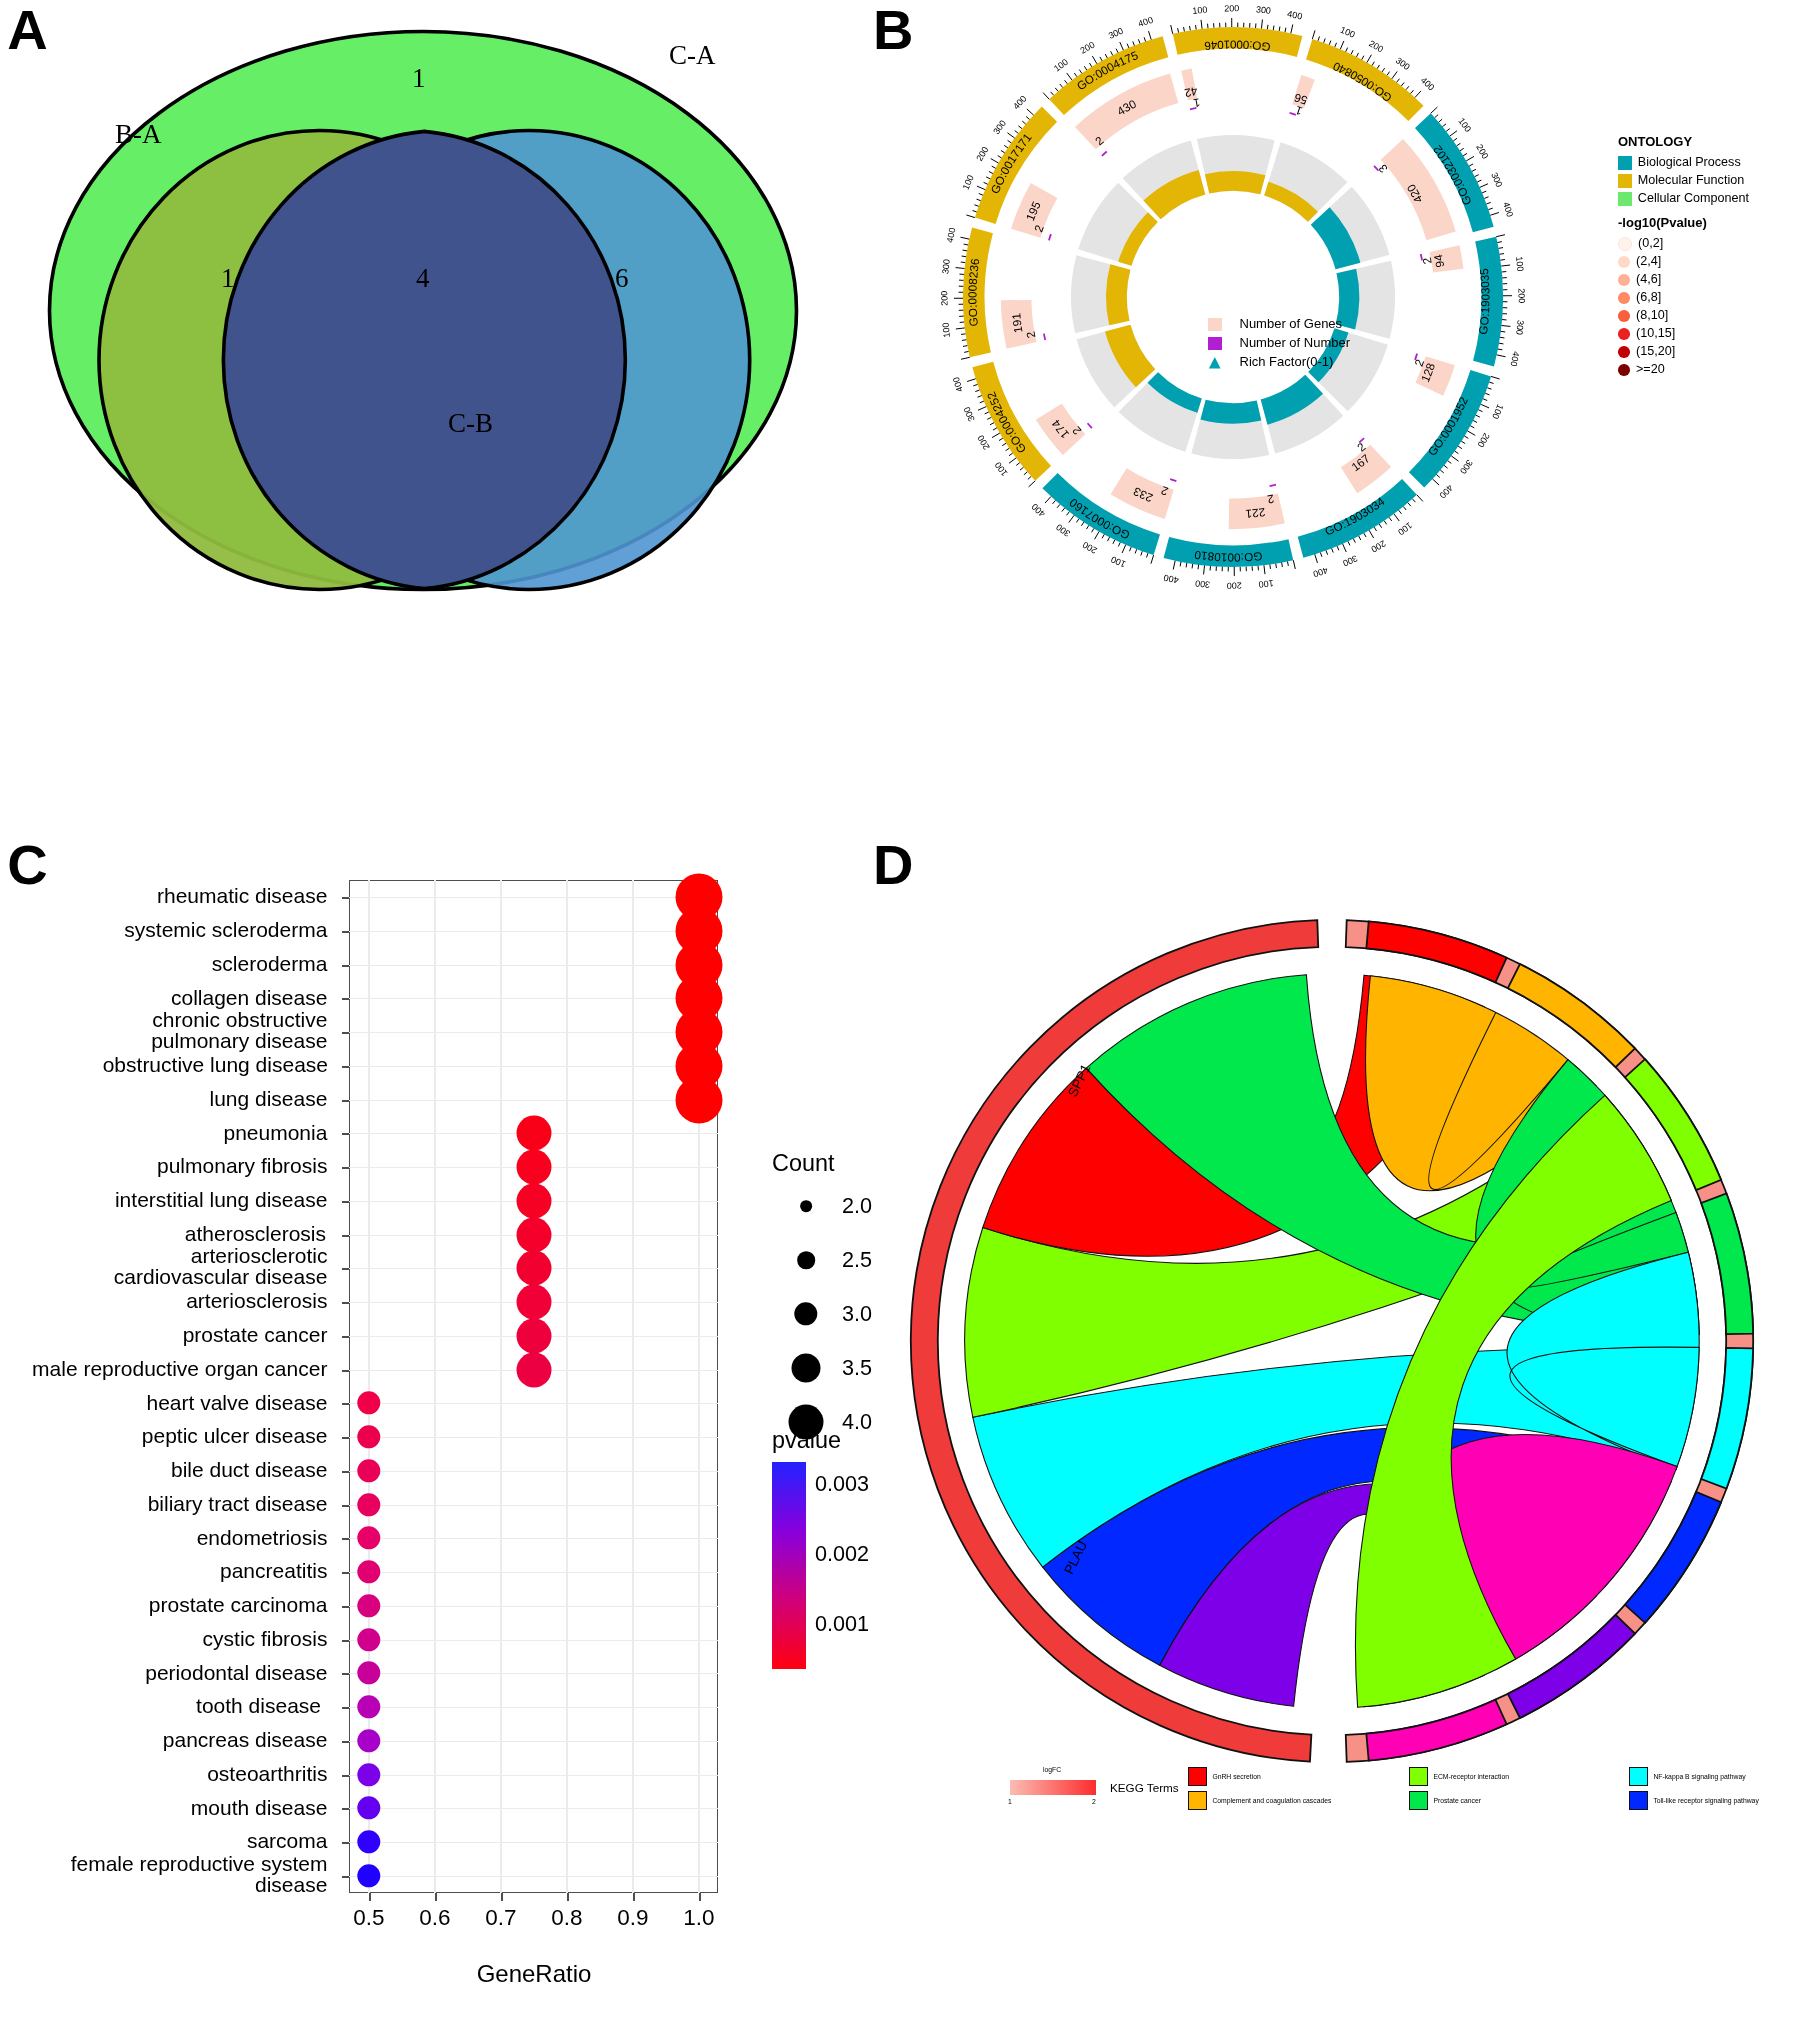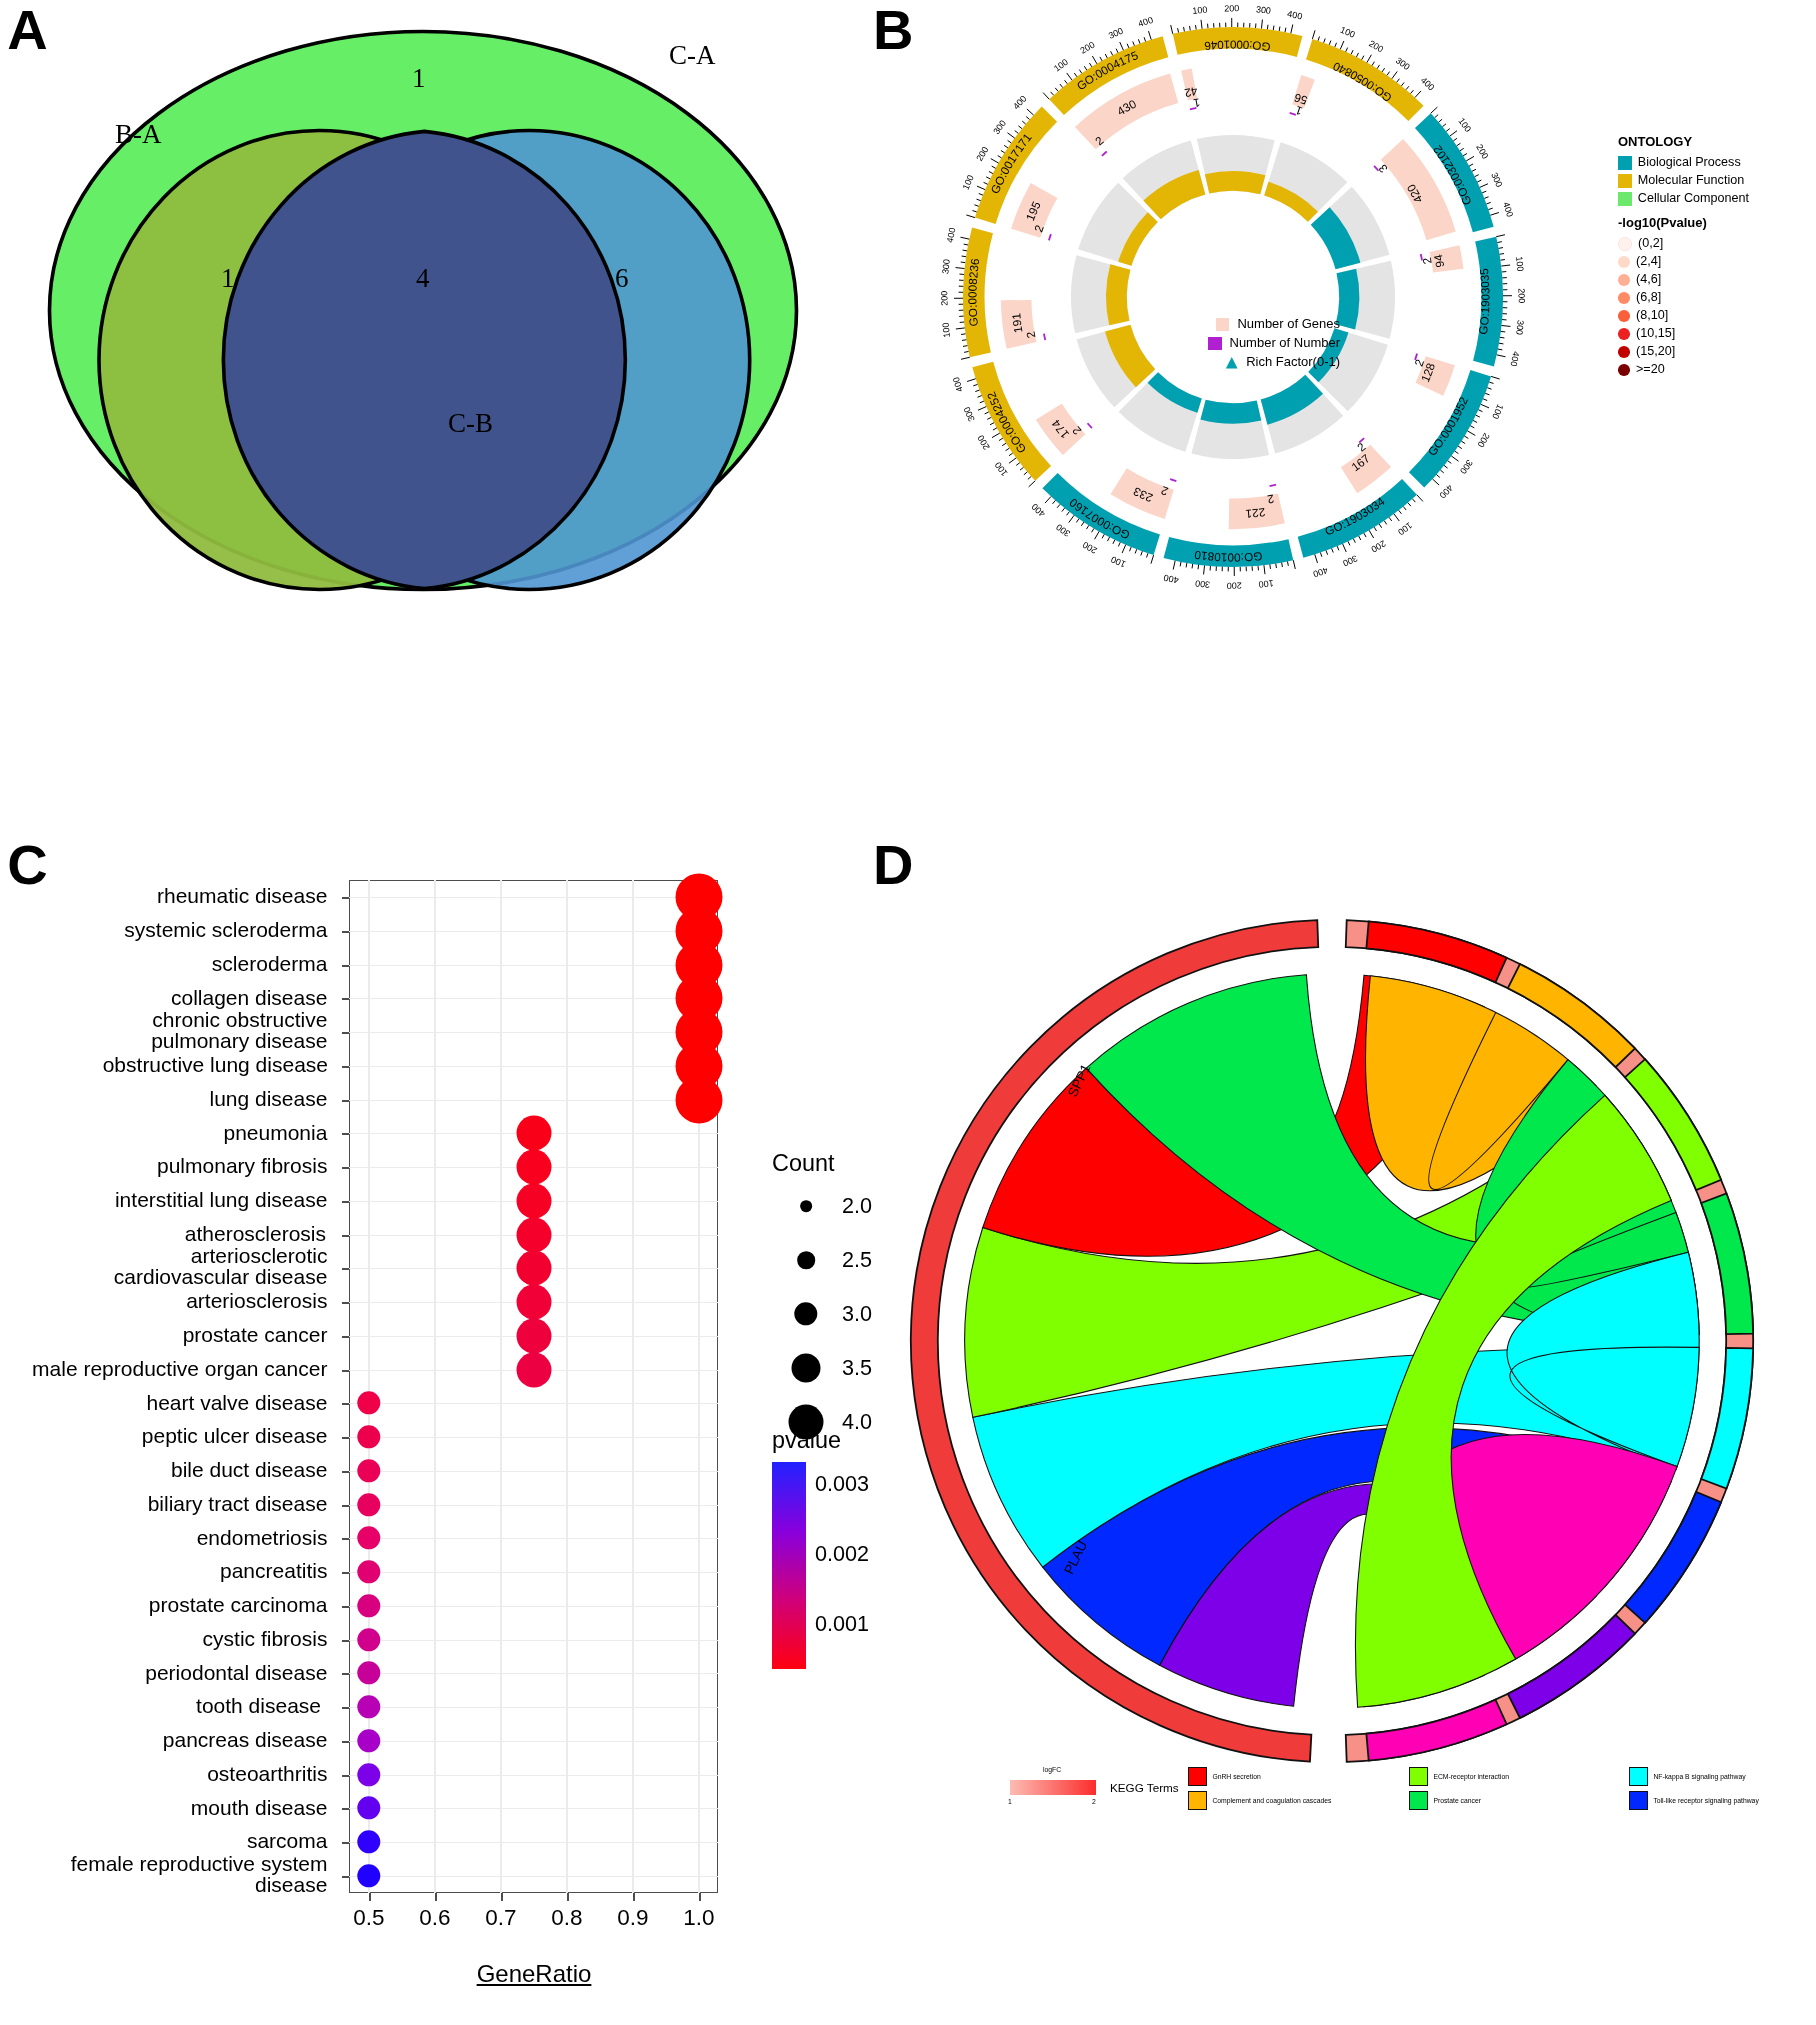--- a/index.html
+++ b/index.html
@@ -17,32 +17,32 @@
 
   
   #panelB{left:855px;top:0;width:961px;height:594px;}
   #panelB .plabel{left:18px;top:1.8px;position:absolute;}
   .b-legend{position:absolute;font-size:12.6px;line-height:1.42;}
   .b-legend .ltitle{font-weight:bold;font-size:13px;margin-bottom:2.7px;}
   .b-row{display:flex;align-items:center;gap:6.3px;height:18px;}
   .b-sw{width:13.5px;height:13.5px;display:inline-block;border:0;}
   .b-dot{width:11.7px;height:11.7px;border-radius:50%;display:inline-block;}
   .c-legend{position:absolute;font-size:13px;line-height:1.45;}
-  .c-row{display:flex;align-items:center;gap:8px;height:19px;justify-content:flex-end;}
+  .c-row{display:flex;align-items:center;gap:18px;height:19px;}
 
   
   #panelC{left:0;top:837px;width:900px;height:1188px;}
   #panelC .plabel{left:7.2px;top:0px;position:absolute;}
   .c-ylab{font-size:21px;line-height:1.02;white-space:nowrap;}
   .plot-frame{position:absolute;border:1.8px solid #4d4d4d;background:#fff;box-sizing:border-box;}
   .gridline{position:absolute;background:#ebebeb;}
   .cdot{position:absolute;border-radius:50%;transform:translate(-50%,-50%);}
   .tick{position:absolute;background:#4d4d4d;}
   .xtlab{position:absolute;font-size:22.5px;transform:translateX(-50%);}
-  .axtitle{position:absolute;font-size:24px;transform:translateX(-50%);text-decoration:underline;}
+  .axtitle{position:absolute;font-size:24px;transform:translateX(-50%);}
   .legtitle{position:absolute;font-size:23.4px;}
   .legitem{position:absolute;font-size:21.6px;}
   .legdot{position:absolute;border-radius:50%;background:#000;transform:translate(-50%,-50%);}
 
   
   #panelD{left:855px;top:837px;width:961px;height:1188px;}
   #panelD .plabel{left:18px;top:0px;position:absolute;}
   .d-gene{position:absolute;font-size:13.5px;}
   .d-leg{position:absolute;font-size:6.8px;}
   .d-sw{width:17px;height:17px;display:inline-block;border:0.9px solid #111;}

